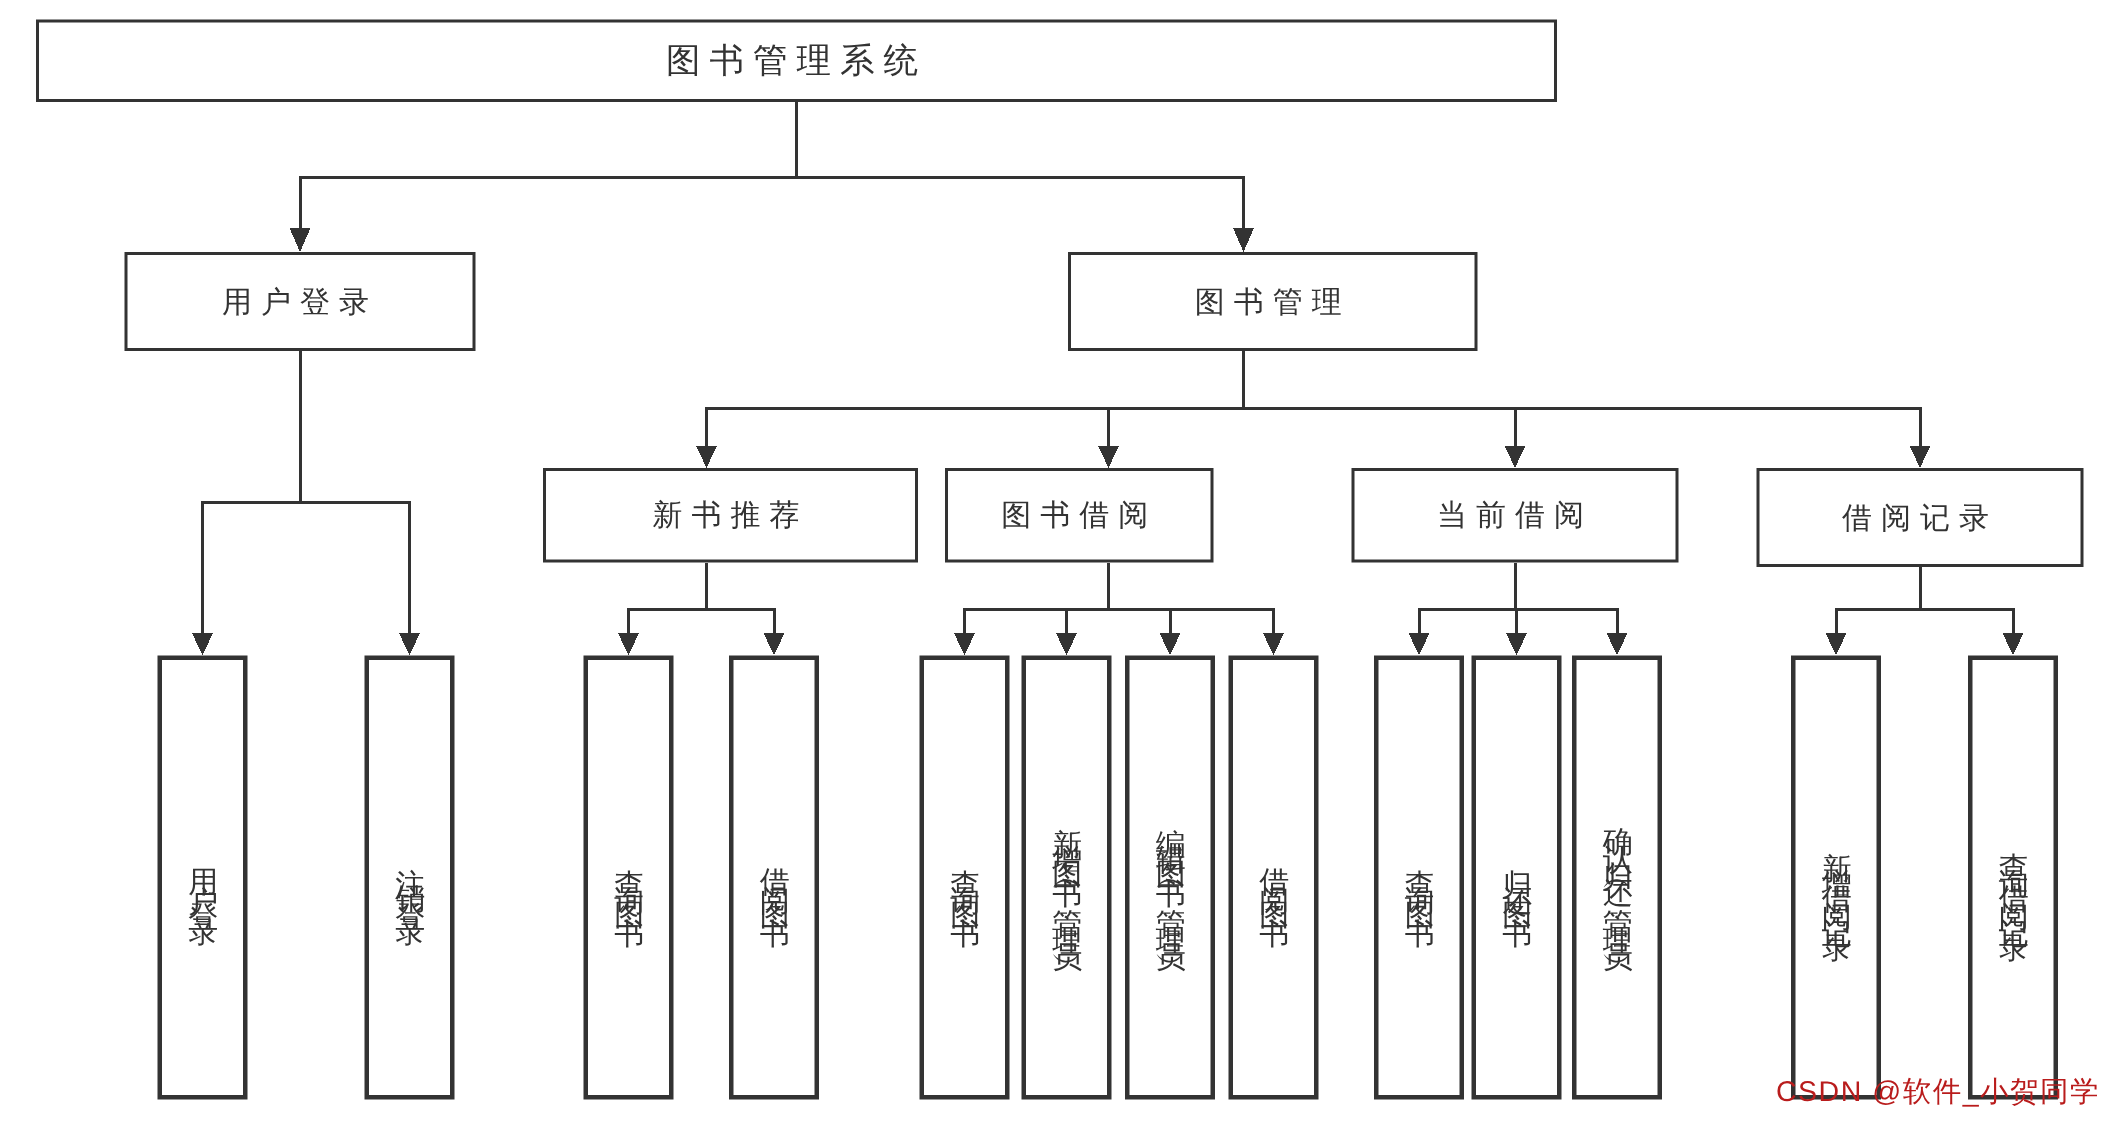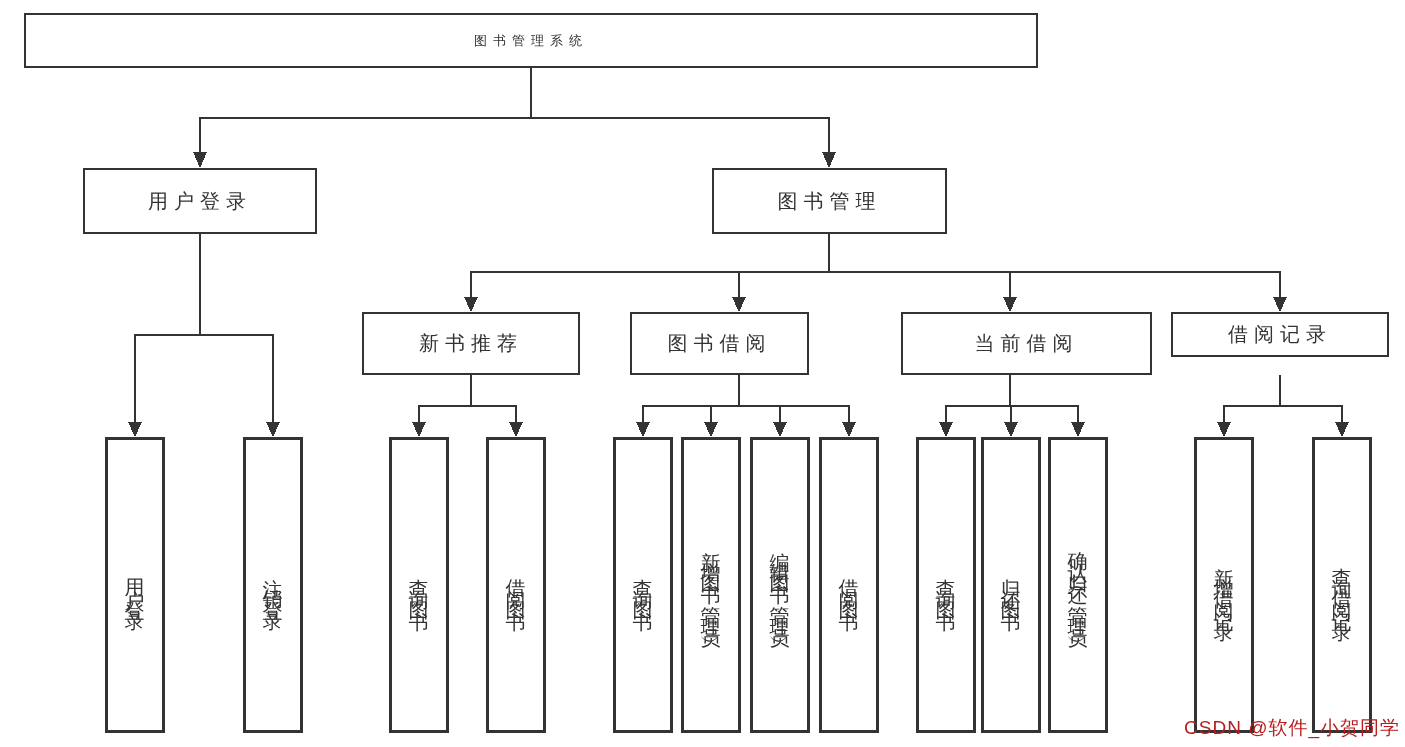--- a/index.html
+++ b/index.html
@@ -8,21 +8,21 @@
     font-family:"Liberation Sans",sans-serif;color:#333;overflow:hidden;
   }
   .wires{position:absolute;left:0;top:0;}
   .wires line{stroke:#333;stroke-width:2;}
   .wires polygon{fill:#333;stroke:none;}
   .box{
     position:absolute;box-sizing:border-box;background:#fff;border:2px solid #333;
     display:flex;align-items:center;justify-content:center;
     font-size:20px;letter-spacing:6px;white-space:nowrap;color:#333;
   }
-  .root{font-size:13px;}
+  .root{font-size:23px;}
   .leaf{width:60px;top:437px;height:296px;border-width:3px;}
   .vtext{
     writing-mode:vertical-rl;text-orientation:mixed;
     font-size:20px;letter-spacing:11px;line-height:1;white-space:nowrap;
   }
   .watermark{
     position:absolute;right:5px;bottom:6px;z-index:5;
     font-size:19px;letter-spacing:1px;color:#b91c1c;
   }
 </style>
@@ -96,26 +96,26 @@
       <line x1="1224" y1="406" x2="1224" y2="424"></line>
       <line x1="1342" y1="406" x2="1342" y2="424"></line>
       <polygon points="1217,422 1231,422 1224,437"></polygon>
       <polygon points="1335,422 1349,422 1342,437"></polygon>
     </g>
   </svg>
 
   <div class="box root" style="left:24px;top:13px;width:1014px;height:55px;">图书管理系统</div>
 
   <div class="box" style="left:83px;top:168px;width:234px;height:66px;">用户登录</div>
-  <div class="box" style="left:712px;top:168px;width:235px;height:66px;">图书管理</div>
+  <div class="box" style="left:712px;top:168px;width:273px;height:66px;">图书管理</div>
 
-  <div class="box" style="left:362px;top:312px;width:218px;height:63px;">新书推荐</div>
+  <div class="box" style="left:362px;top:312px;width:250px;height:63px;">新书推荐</div>
   <div class="box" style="left:630px;top:312px;width:179px;height:63px;">图书借阅</div>
-  <div class="box" style="left:901px;top:312px;width:251px;height:63px;">当前借阅</div>
-  <div class="box" style="left:1171px;top:312px;width:218px;height:45px;">借阅记录</div>
+  <div class="box" style="left:901px;top:312px;width:218px;height:63px;">当前借阅</div>
+  <div class="box" style="left:1171px;top:312px;width:218px;height:66px;">借阅记录</div>
 
   <div class="box leaf" style="left:105px;">
     <span class="vtext">用户登录</span>
     </div>
   <div class="box leaf" style="left:243px;">
     <span class="vtext">注销登录</span>
     </div>
 
   <div class="box leaf" style="left:389px;">
     <span class="vtext">查询图书</span>

